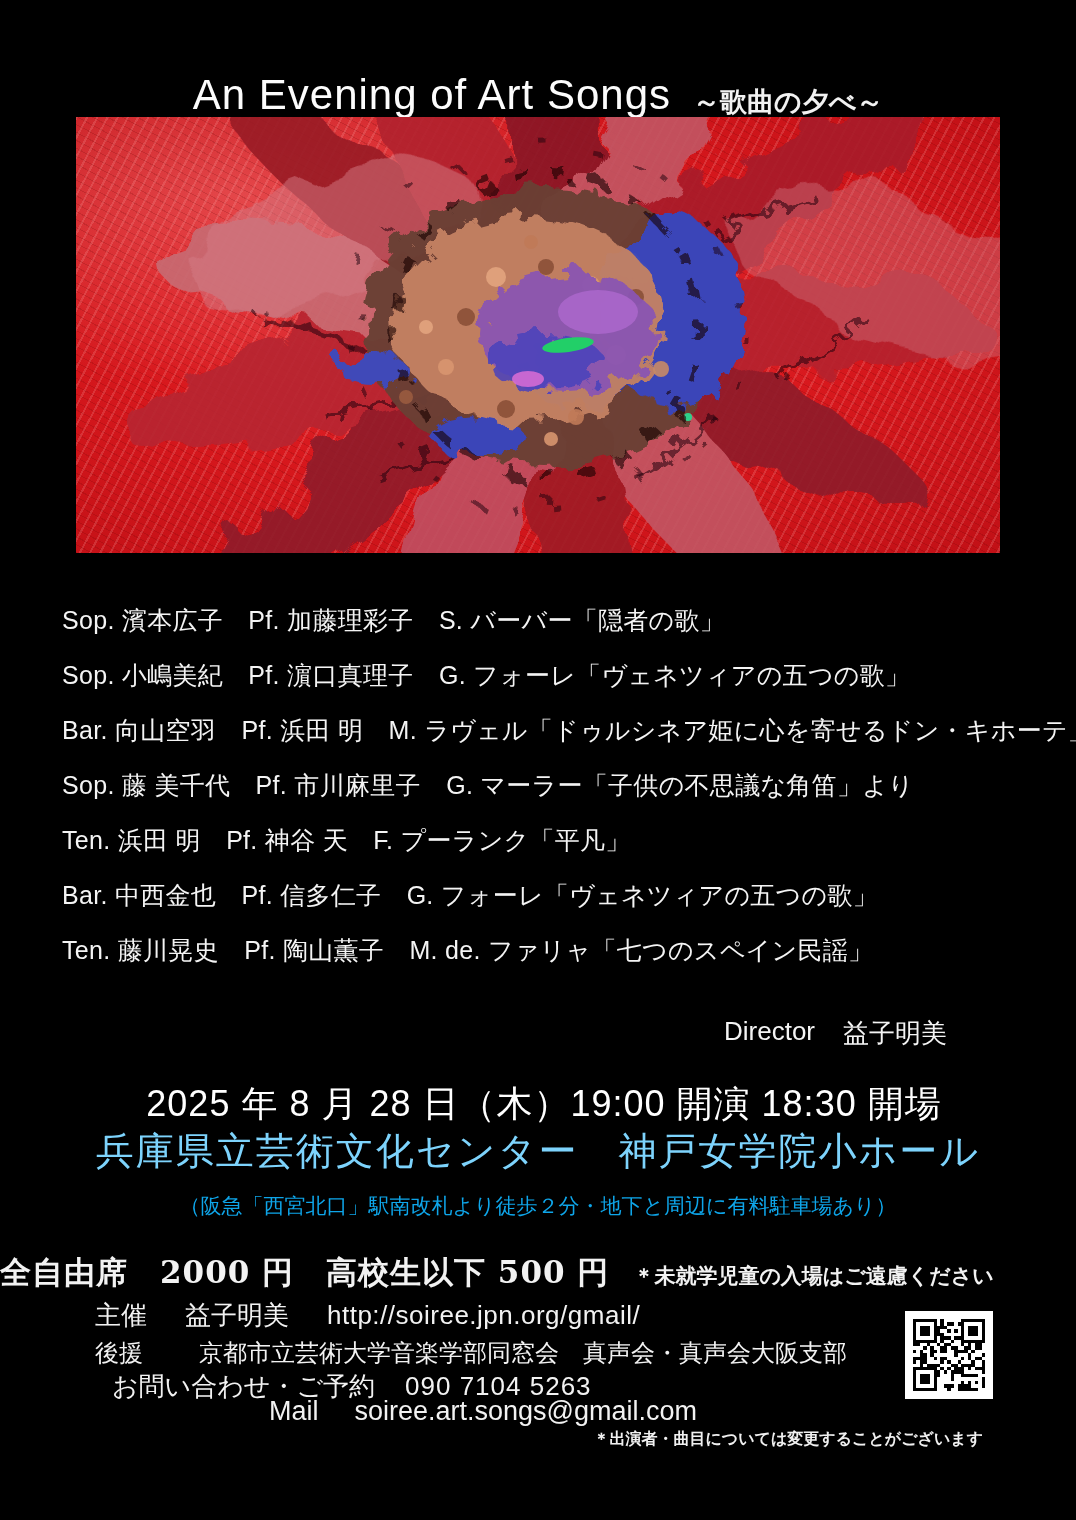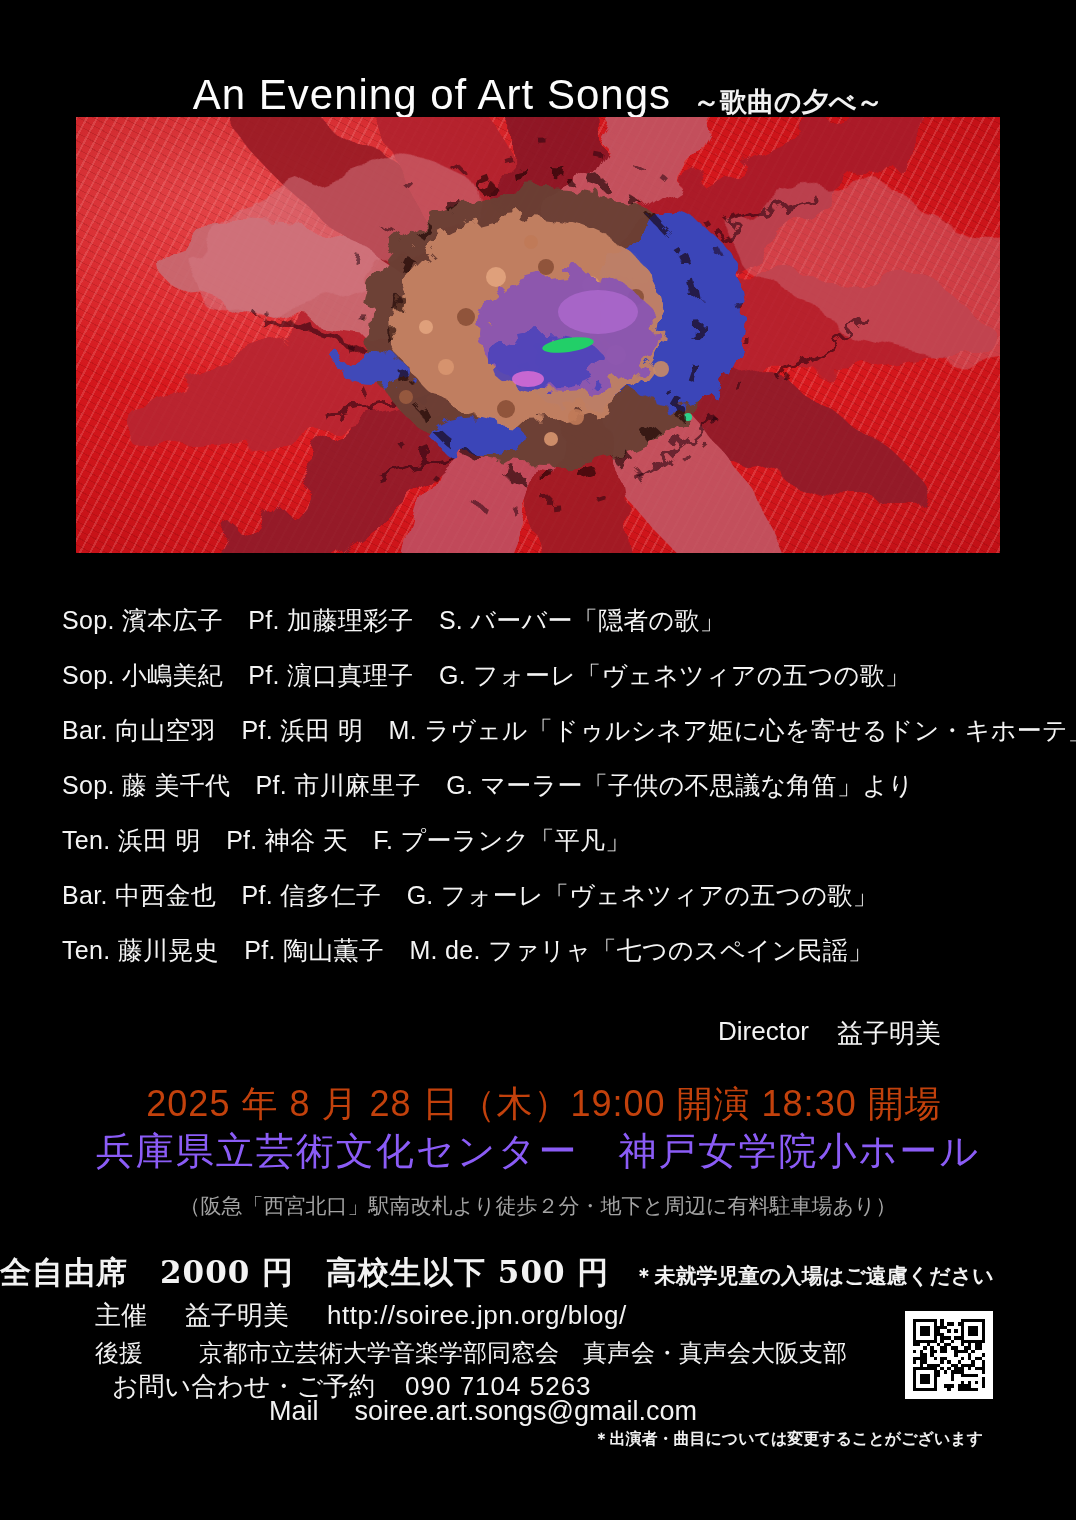--- a/index.html
+++ b/index.html
@@ -21,30 +21,30 @@
       radial-gradient(ellipse at 45% 48%, #e0343a 0%, #d8181d 48%, #c11016 100%);
   }
   .artwork svg{position:absolute;inset:0;width:100%;height:100%;}
 
   
   .program{position:absolute;left:62px;top:593px;right:20px;}
   .program-line{height:55px;display:flex;align-items:center;font-size:25px;
                 letter-spacing:.3px;white-space:pre;color:#f4f4f4;}
 
   
-  .director{position:absolute;top:1016px;right:135px;display:flex;gap:28px;
+  .director{position:absolute;top:1016px;right:129px;display:flex;gap:28px;
             font-size:26px;color:#f4f4f4;}
 
   
   .date-line{position:absolute;top:1080px;left:12px;right:0;text-align:center;
-             font-size:36px;letter-spacing:1px;color:#c2410c;}
+             font-size:36px;letter-spacing:1px;color:#ffffff;}
   .venue-line{position:absolute;top:1126px;left:0;right:0;text-align:center;
-              font-size:38px;letter-spacing:2px;color:#8b5cf6;}
+              font-size:38px;letter-spacing:2px;color:#7dd3fc;}
   .access-line{position:absolute;top:1192px;left:0;right:0;text-align:center;
-               font-size:21px;font-family:"DejaVu Serif",serif;color:#a3a3a3;}
+               font-size:21px;font-family:"DejaVu Serif",serif;color:#0ea5e9;}
 
   
   .ticket-row{position:absolute;top:1252px;left:0;right:0;display:flex;
               justify-content:flex-start;align-items:baseline;gap:24px;}
   .ticket-main{font-size:31px;font-family:"DejaVu Serif",serif;font-weight:700;letter-spacing:1px;}
   .ticket-note{font-size:21px;font-family:"DejaVu Serif",serif;font-weight:700;}
 
   
   .org-line{position:absolute;left:95px;top:1298px;display:flex;align-items:baseline;
             gap:38px;font-size:26px;font-family:"DejaVu Serif",serif;}
@@ -202,21 +202,21 @@
   <div class="access-line">（阪急「西宮北口」駅南改札より徒歩２分・地下と周辺に有料駐車場あり）</div>
 
   <div class="ticket-row">
     <span class="ticket-main">全自由席　2000 円　高校生以下 500 円</span>
     <span class="ticket-note">＊未就学児童の入場はご遠慮ください</span>
   </div>
 
   <div class="org-line">
     <span>主催</span>
     <span>益子明美</span>
-    <span class="url">http://soiree.jpn.org/blog/</span>
+    <span class="url">http://soiree.jpn.org/gmail/</span>
   </div>
 
   <div class="support-line">
     <span>後援</span>
     <span>京都市立芸術大学音楽学部同窓会　真声会・真声会大阪支部</span>
   </div>
 
   <div class="contact-line">
     <span>お問い合わせ・ご予約</span>
     <span class="phone">090 7104 5263</span>

